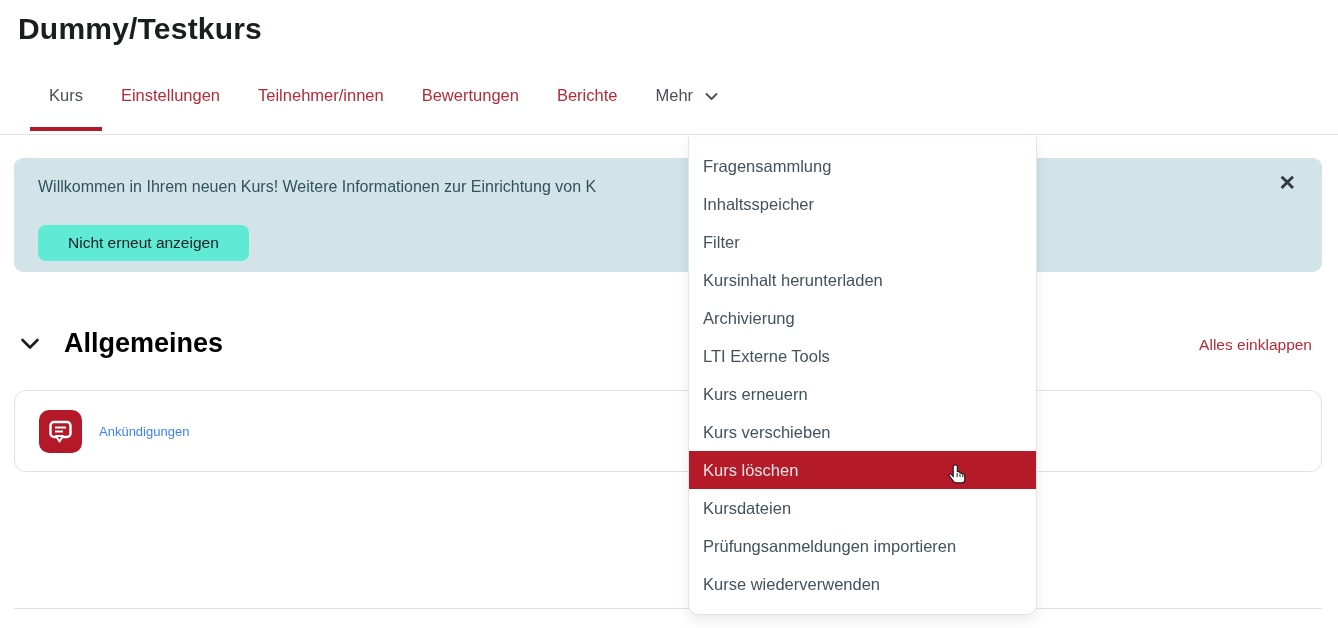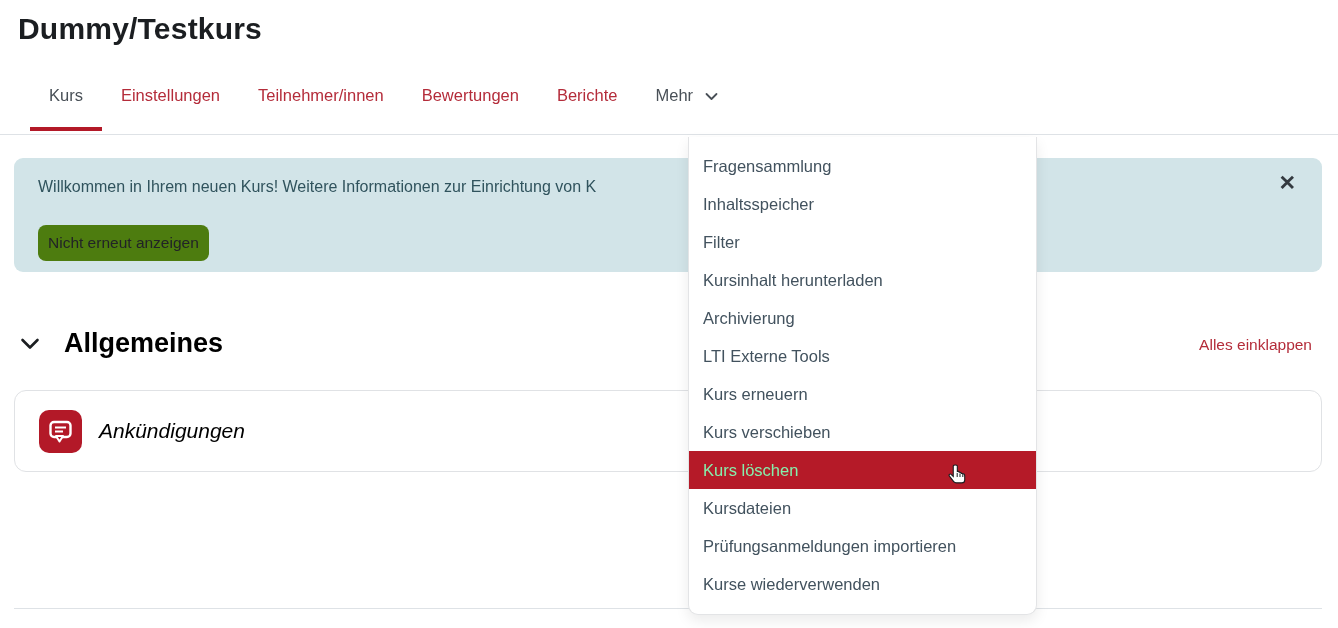--- a/index.html
+++ b/index.html
@@ -21,53 +21,53 @@
     height: 4px; background: #b31928; }
   .tab .chev { display: inline-block; margin-left: 7px; }
 
   
   .banner { position: absolute; left: 14px; top: 158px; width: 1308px; height: 114px;
     background: #d2e4e8; border-radius: 9px; z-index: 1; }
   .banner-text { position: absolute; left: 24px; top: 20px; font-size: 16px;
     color: #30535d; white-space: nowrap; overflow: hidden; max-width: 1230px; }
   .banner-close { position: absolute; right: 26px; top: 14px; font-size: 21px; font-weight: bold;
     color: #343a40; cursor: pointer; line-height: 1; background: none; border: none; }
-  .banner-btn { position: absolute; left: 24px; top: 67px; background: #4d7c0f; color: #222326;
-    border: none; border-radius: 8px; font-size: 15.5px; padding: 9px 10px; cursor: pointer;
+  .banner-btn { position: absolute; left: 24px; top: 67px; background: #5eead4; color: #222326;
+    border: none; border-radius: 8px; font-size: 15.5px; padding: 9px 30px; cursor: pointer;
     font-family: "Liberation Sans", sans-serif; }
 
   
   .section-head { position: absolute; left: 0; top: 328px; width: 1338px; height: 36px; }
   .section-chevron { position: absolute; left: 20px; top: 8px; cursor: pointer; }
   .section-title { position: absolute; left: 64px; top: 0; font-size: 27px; font-weight: bold;
     color: #000000; }
   .collapse-link { position: absolute; right: 26px; top: 8px; font-size: 15.5px; color: #b42c3a;
     text-decoration: none; }
 
   
   .activity-card { position: absolute; left: 14px; top: 390px; width: 1308px; height: 82px;
     border: 1px solid #e0e2e5; border-radius: 12px; background: #fff; }
   .activity-row { display: flex; align-items: center; height: 100%; padding-left: 24px; }
   .activity-icon { width: 43px; height: 43px; border-radius: 10px; background: #b31928;
     display: flex; align-items: center; justify-content: center; flex: 0 0 auto; }
-  .activity-link { margin-left: 17px; font-size: 21px; color: #000000; text-decoration: none; font-style: italic; }
+  .activity-link { margin-left: 17px; font-size: 13px; color: #3b82f6; text-decoration: none; }
 
   
   .bottom-divider { position: absolute; left: 14px; top: 608px; width: 1308px; height: 0;
     border-top: 1px solid #dee2e6; }
 
   
   .dropdown { position: absolute; left: 688px; top: 137px; width: 349px; height: 478px;
     background: #fff; border: 1px solid #e3e4e6; border-top: none;
     border-radius: 0 0 10px 10px; box-shadow: 0 6px 14px rgba(0,0,0,0.08);
     padding-top: 10px; z-index: 5; }
   .dropdown-item { display: block; height: 38px; line-height: 38px; padding-left: 14px;
     font-size: 16.5px; color: #42525e; text-decoration: none; cursor: pointer;
     white-space: nowrap; }
-  .dropdown-item.highlighted { background: #b51a28; color: #86efac; }
+  .dropdown-item.highlighted { background: #b51a28; color: #e5e5e5; }
 
   
   .cursor { position: absolute; left: 948px; top: 464px; z-index: 9; pointer-events: none; }
 </style>
 </head>
 <body>
 
 <div class="page">
 
   <h1 class="course-title">Dummy/Testkurs</h1>

